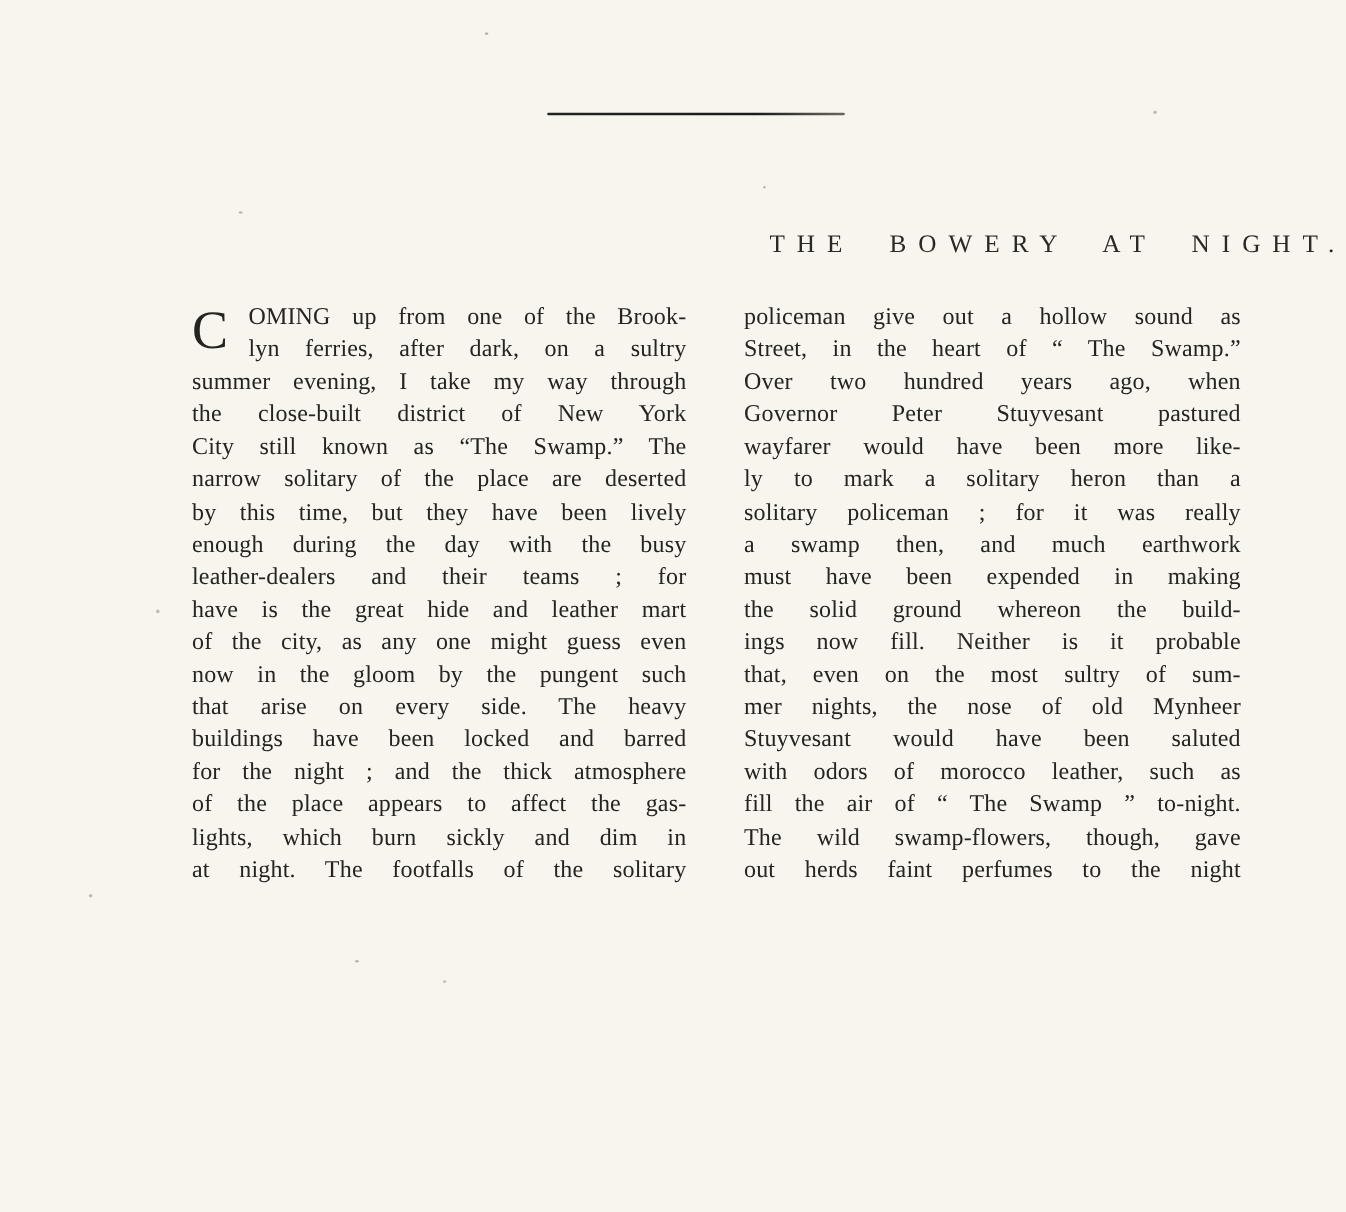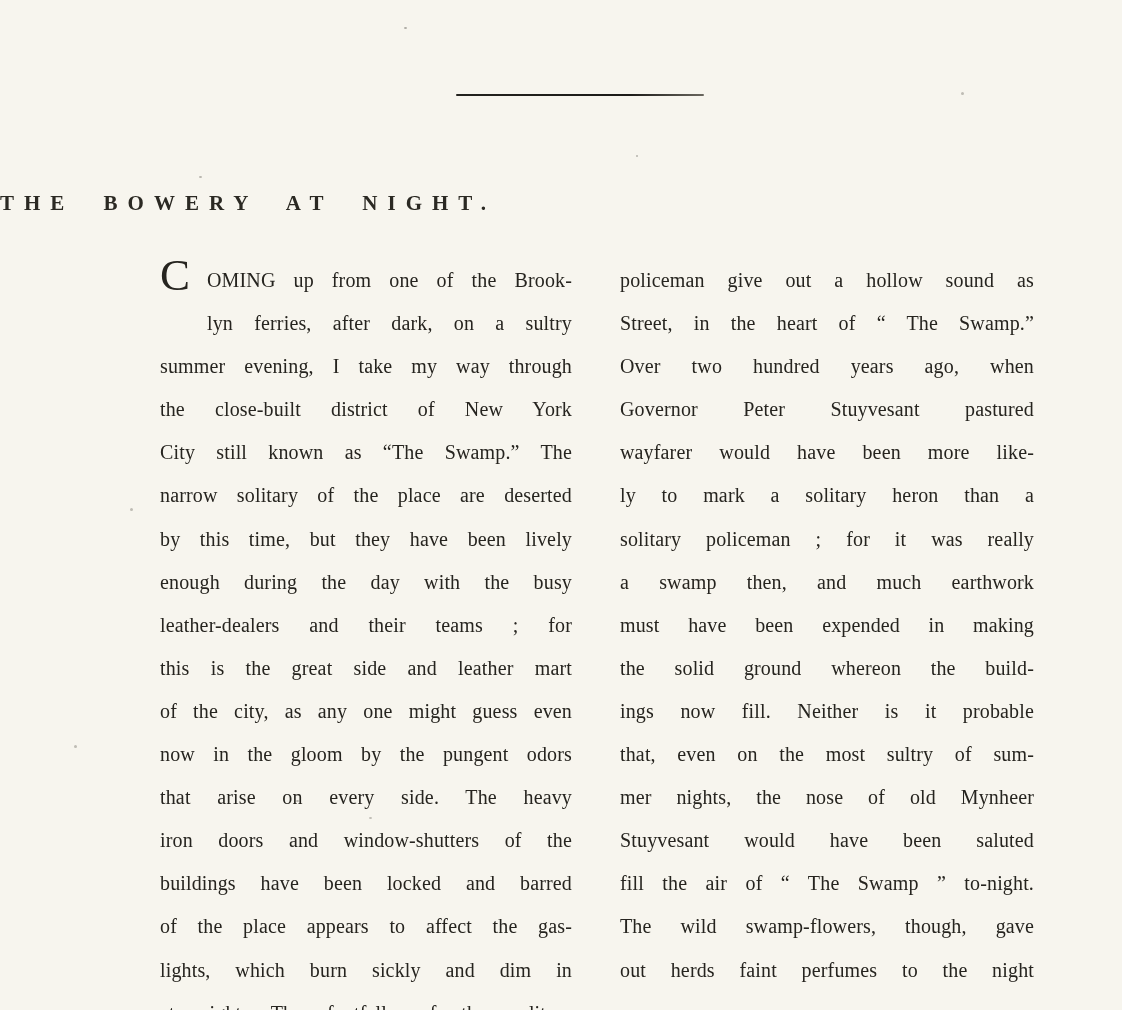--- a/index.html
+++ b/index.html
@@ -24,41 +24,40 @@
     height: 2px;
     background: linear-gradient(to right, #23221e 0%, #1c1b18 70%, #6a675f 100%);
     border-radius: 1px;
   }
   .title {
     position: absolute;
     top: 191px;
     left: 0;
     width: 100%;
     margin: 0;
-    text-align: left;
+    text-align: right;
     font-size: 21px;
-    font-weight: bold;
+    font-weight: normal;
     letter-spacing: 10px;
     word-spacing: 14px;
     color: #2b2923;
   }
   .col {
     position: absolute;
     top: 251px;
     font-size: 20px;
     line-height: 27.1px;
     letter-spacing: 0.15px;
   }
   .col.left  { left: 160px; width: 412px; }
   .col.right { left: 620px; width: 414px; }
   .line {
     text-align: justify;
     text-align-last: justify;
     white-space: normal;
-    margin-top: 16px;
   }
   .line.indent { margin-left: 47px; }
   .dropcap {
     position: absolute;
     left: 0;
     top: 2px;
     font-size: 45px;
     line-height: 45px;
     color: #26241f;
   }
@@ -81,46 +80,47 @@
     <span class="dropcap">C</span>
   <div class="line indent">OMING up from one of the Brook-</div>
       <div class="line indent">lyn ferries, after dark, on a sultry</div>
       <div class="line">summer evening, I take my way through</div>
       <div class="line">the close-built district of New York</div>
       <div class="line">City still known as “The Swamp.” The</div>
       <div class="line">narrow solitary of the place are deserted</div>
       <div class="line">by this time, but they have been lively</div>
       <div class="line">enough during the day with the busy</div>
       <div class="line">leather-dealers and their teams ; for</div>
-      <div class="line">this is the great side and leather mart</div>
+      <div class="line">have is the great hide and leather mart</div>
       <div class="line">of the city, as any one might guess even</div>
-      <div class="line">now in the gloom by the pungent odors</div>
+      <div class="line">now in the gloom by the pungent such</div>
       <div class="line">that arise on every side. The heavy</div>
-      <div class="line">iron doors and window-shutters of the</div>
       <div class="line">buildings have been locked and barred</div>
+      <div class="line">for the night ; and the thick atmosphere</div>
       <div class="line">of the place appears to affect the gas-</div>
       <div class="line">lights, which burn sickly and dim in</div>
       <div class="line">at night. The footfalls of the solitary</div>
     </div>
 
   <div class="col right" id="col-right">
       <div class="line">policeman give out a hollow sound as</div>
       <div class="line">Street, in the heart of “ The Swamp.”</div>
       <div class="line">Over two hundred years ago, when</div>
       <div class="line">Governor Peter Stuyvesant pastured</div>
       <div class="line">wayfarer would have been more like-</div>
       <div class="line">ly to mark a solitary heron than a</div>
       <div class="line">solitary policeman ; for it was really</div>
       <div class="line">a swamp then, and much earthwork</div>
       <div class="line">must have been expended in making</div>
       <div class="line">the solid ground whereon the build-</div>
       <div class="line">ings now fill. Neither is it probable</div>
       <div class="line">that, even on the most sultry of sum-</div>
       <div class="line">mer nights, the nose of old Mynheer</div>
       <div class="line">Stuyvesant would have been saluted</div>
+      <div class="line">with odors of morocco leather, such as</div>
       <div class="line">fill the air of “ The Swamp ” to-night.</div>
       <div class="line">The wild swamp-flowers, though, gave</div>
       <div class="line">out herds faint perfumes to the night</div>
     </div>
 
   <div class="speck" style="left:404px; top:27px; width:3px; height:2px; opacity:.45;"></div>
   <div class="speck" style="left:961px; top:92px; width:3px; height:3px; opacity:.35;"></div>
   <div class="speck" style="left:636px; top:155px; width:2px; height:2px; opacity:.4;"></div>
   <div class="speck" style="left:199px; top:176px; width:3px; height:2px; opacity:.4;"></div>
   <div class="speck" style="left:130px; top:508px; width:3px; height:3px; opacity:.35;"></div>

